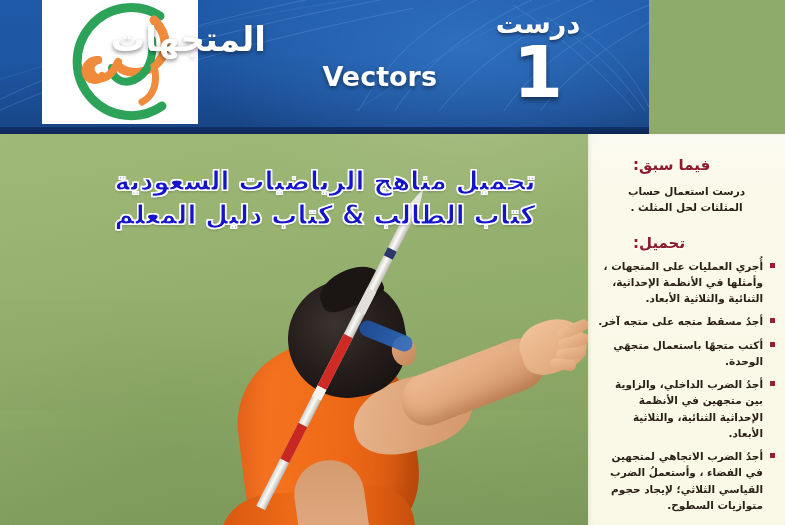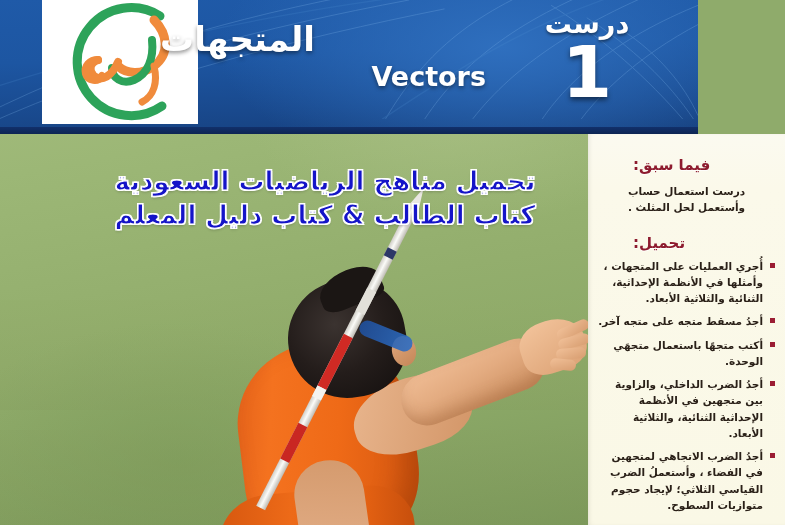--- a/index.html
+++ b/index.html
@@ -94,21 +94,21 @@
     border-radius:34px;transform:rotate(-8deg);
   }
 
   
   .javelin{
     position:absolute;left:0;top:0;width:590px;height:525px;pointer-events:none;
   }
 
   
   #header{
-    position:absolute;left:0;top:0;width:698px;height:134px;
+    position:absolute;left:0;top:0;width:649px;height:134px;
     background:
       radial-gradient(ellipse 420px 190px at 72% 35%, #2f6fbe 0%, rgba(47,111,190,0) 68%),
       linear-gradient(178deg,#1f5aa8 0%,#1d56a2 40%,#19498d 75%,#163f7c 100%);
     overflow:hidden;
   }
   #header .swirls{position:absolute;inset:0;opacity:.30;}
   #header .navy-strip{
     position:absolute;left:0;bottom:0;width:100%;height:7px;
     background:linear-gradient(180deg,#11306b,#0d2553);
   }
@@ -293,21 +293,21 @@
     <div class="navy-strip"></div>
   </div>
 
   <div id="overlay-text">
     <div>تحميل مناهج الرياضيات السعودية</div>
     <div>كتاب الطالب &amp; كتاب دليل المعلم</div>
   </div>
 
   <div id="panel">
     <div class="panel-heading" id="h-prev">فيما سبق:</div>
-    <div class="panel-para">درست استعمال حساب وأستعمل لحل المثلث .</div>
+    <div class="panel-para">درست استعمال حساب المثلثات لحل المثلث .</div>
 
     <div class="panel-heading" id="h-now">تحميل:</div>
     <ul class="goals">
       <li>أُجري العمليات على المتجهات ، وأمثلها في الأنظمة الإحداثية، الثنائية والثلاثية الأبعاد.</li>
       <li>أجدُ مسقط متجه على متجه آخر.</li>
       <li>أكتب متجهًا باستعمال متجهَي الوحدة.</li>
       <li>أجدُ الضرب الداخلي، والزاوية بين متجهين في الأنظمة الإحداثية الثنائية، والثلاثية الأبعاد.</li>
       <li>أجدُ الضرب الاتجاهي لمتجهين في الفضاء ، وأستعملُ الضرب القياسي الثلاثي؛ لإيجاد حجوم متوازيات السطوح.</li>
     </ul>
   </div>

